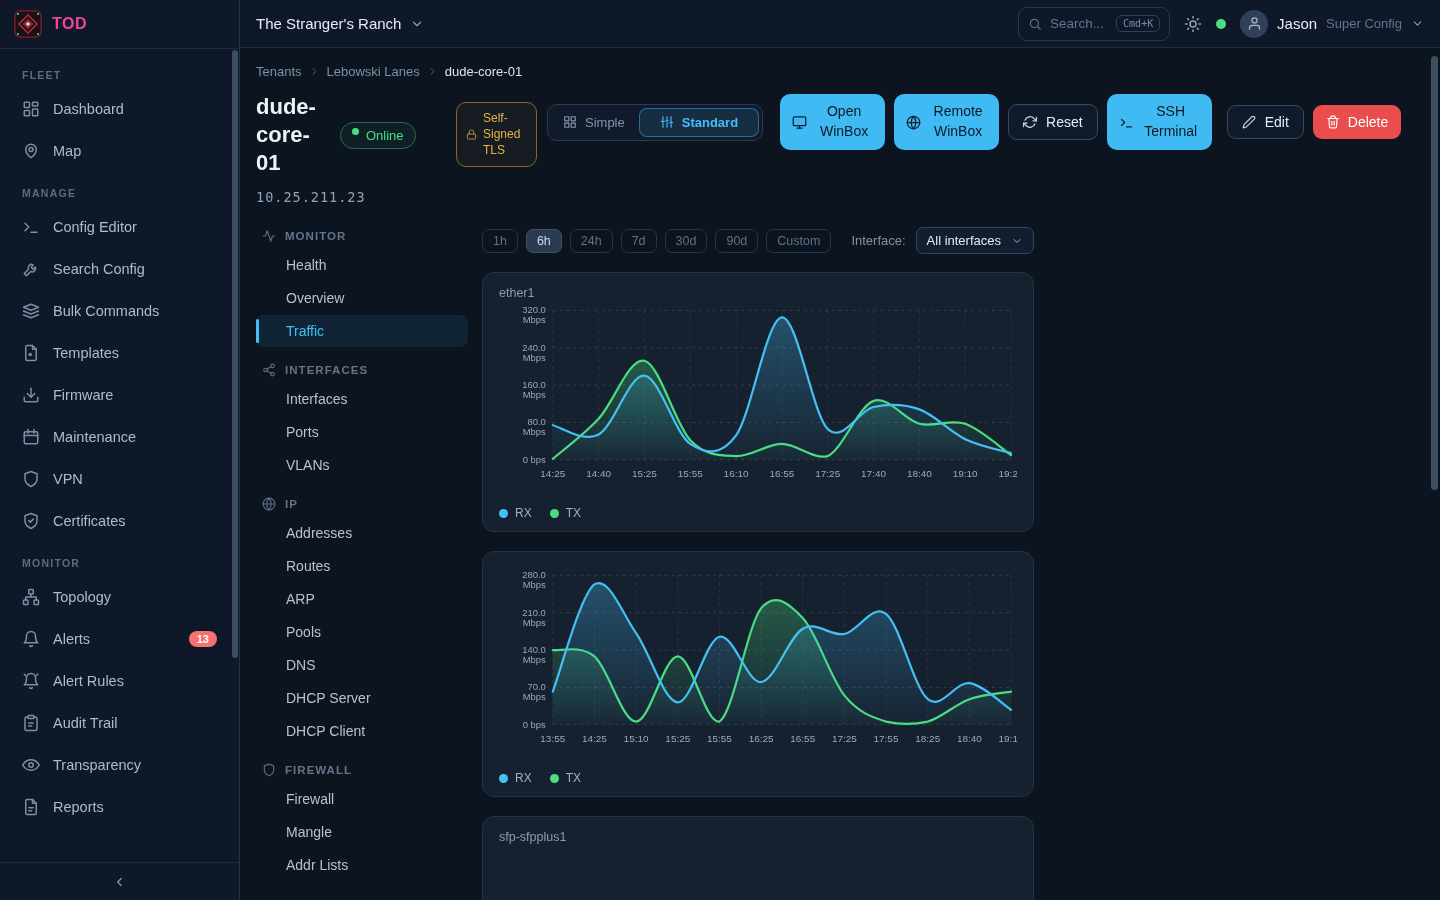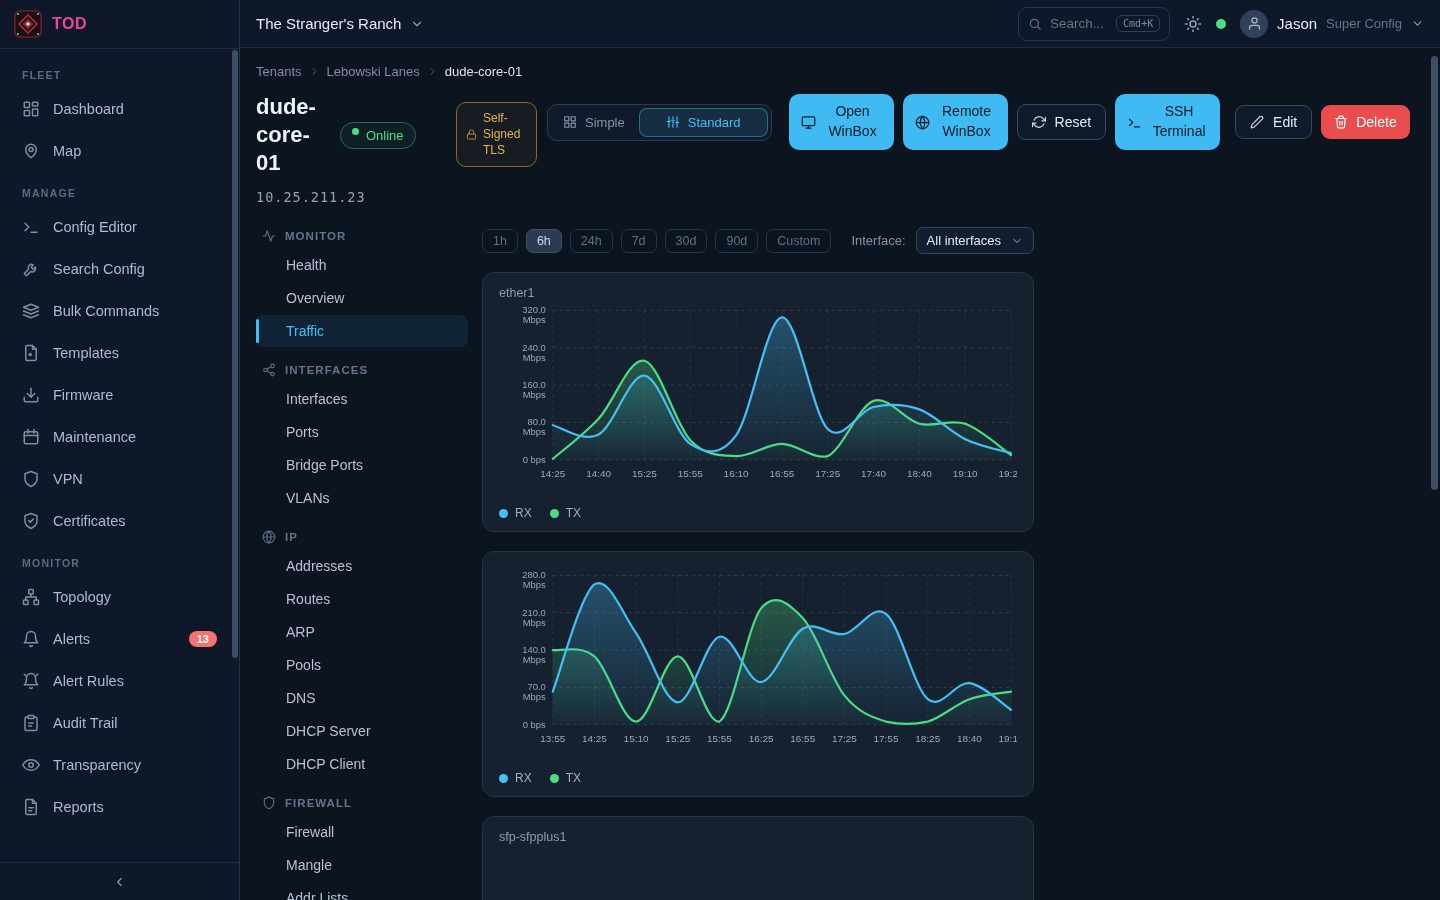--- a/index.html
+++ b/index.html
@@ -63,21 +63,21 @@
   .pill-online .dot { width:7px; height:7px; border-radius:50%; background:#4ade80; }
   .device-ip { margin-top:12px; font-family:"DejaVu Sans Mono", monospace; font-size:13.5px; letter-spacing:1px; color:#91a2b8; }
   .pill-tls { display:flex; align-items:center; gap:6px; border:1px solid #8a6a1f; background:rgba(233,180,76,.05); color:#e5b54a; font-size:12px; line-height:1.35; border-radius:10px; padding:7px 9px; margin-left:14px; }
   .pill-tls .icon { width:11px; height:11px; color:#bf9540; }
   .pill-tls .tls-text { width:44px; }
 
   .actions { display:flex; align-items:center; gap:9px; margin-left:6px; height:58px; }
   .segmented { display:flex; align-items:center; gap:2px; background:#101a2a; border:1px solid #2a3a52; border-radius:10px; padding:3px; }
   .seg-btn { display:flex; align-items:center; gap:8px; padding:7px 12px; border-radius:8px; font-size:13px; color:#8496ac; cursor:pointer; }
   .seg-btn .icon { width:14px; height:14px; }
-  .seg-btn.active { background:rgba(69,189,245,.12); border:1px solid rgba(69,189,245,.45); color:#45bdf5; padding:6px 26px; }
+  .seg-btn.active { background:rgba(69,189,245,.12); border:1px solid rgba(69,189,245,.45); color:#45bdf5; padding:6px 20px;font-weight:bold; }
   .btn-blue { display:flex; align-items:center; gap:8px; background:#3fbaf3; color:#0c1a28; border-radius:10px; padding:0 12px; height:56px; cursor:pointer; }
   .btn-blue .label { width:58px; text-align:center; font-size:14px; line-height:1.4; }
   .btn-blue .icon { width:15px; height:15px; color:#10202f; }
   .btn-outline { display:flex; align-items:center; gap:9px; background:#0f1a2b; border:1px solid #394a60; color:#e7ecf3; border-radius:9px; padding:0 14px; height:36px; font-size:14px; cursor:pointer; }
   .btn-outline .icon { width:14px; height:14px; color:#cbd5e1; }
   .btn-danger { display:flex; align-items:center; gap:8px; background:#ea4d4d; color:#fff; border-radius:9px; padding:0 13px; height:34px; font-size:14px; cursor:pointer; }
   .btn-danger .icon { width:14px; height:14px; }
 
   
   .body-row { display:flex; margin-top:6px; }
@@ -501,21 +501,20 @@
                   <circle cx="6" cy="12" r="3"></circle>
                   <circle cx="18" cy="19" r="3"></circle>
                   <line x1="8.6" y1="10.5" x2="15.4" y2="6.5"></line>
                   <line x1="8.6" y1="13.5" x2="15.4" y2="17.5"></line>
                 </svg>
               </span>
               <span>INTERFACES</span>
             </div>
             <div class="subnav-item">Interfaces</div>
             <div class="subnav-item">Ports</div>
-            <div class="subnav-item">Bridge Ports</div>
             <div class="subnav-item">VLANs</div>
             <div class="subnav-header">
               <span class="icon">
                 <svg viewBox="0 0 24 24" fill="none" stroke="currentColor" stroke-width="2" stroke-linecap="round" stroke-linejoin="round">
                   <circle cx="12" cy="12" r="10"></circle>
                   <line x1="2" y1="12" x2="22" y2="12"></line>
                   <path d="M12 2a15.3 15.3 0 0 1 0 20a15.3 15.3 0 0 1 0-20z"></path>
                 </svg>
               </span>
               <span>IP</span>

